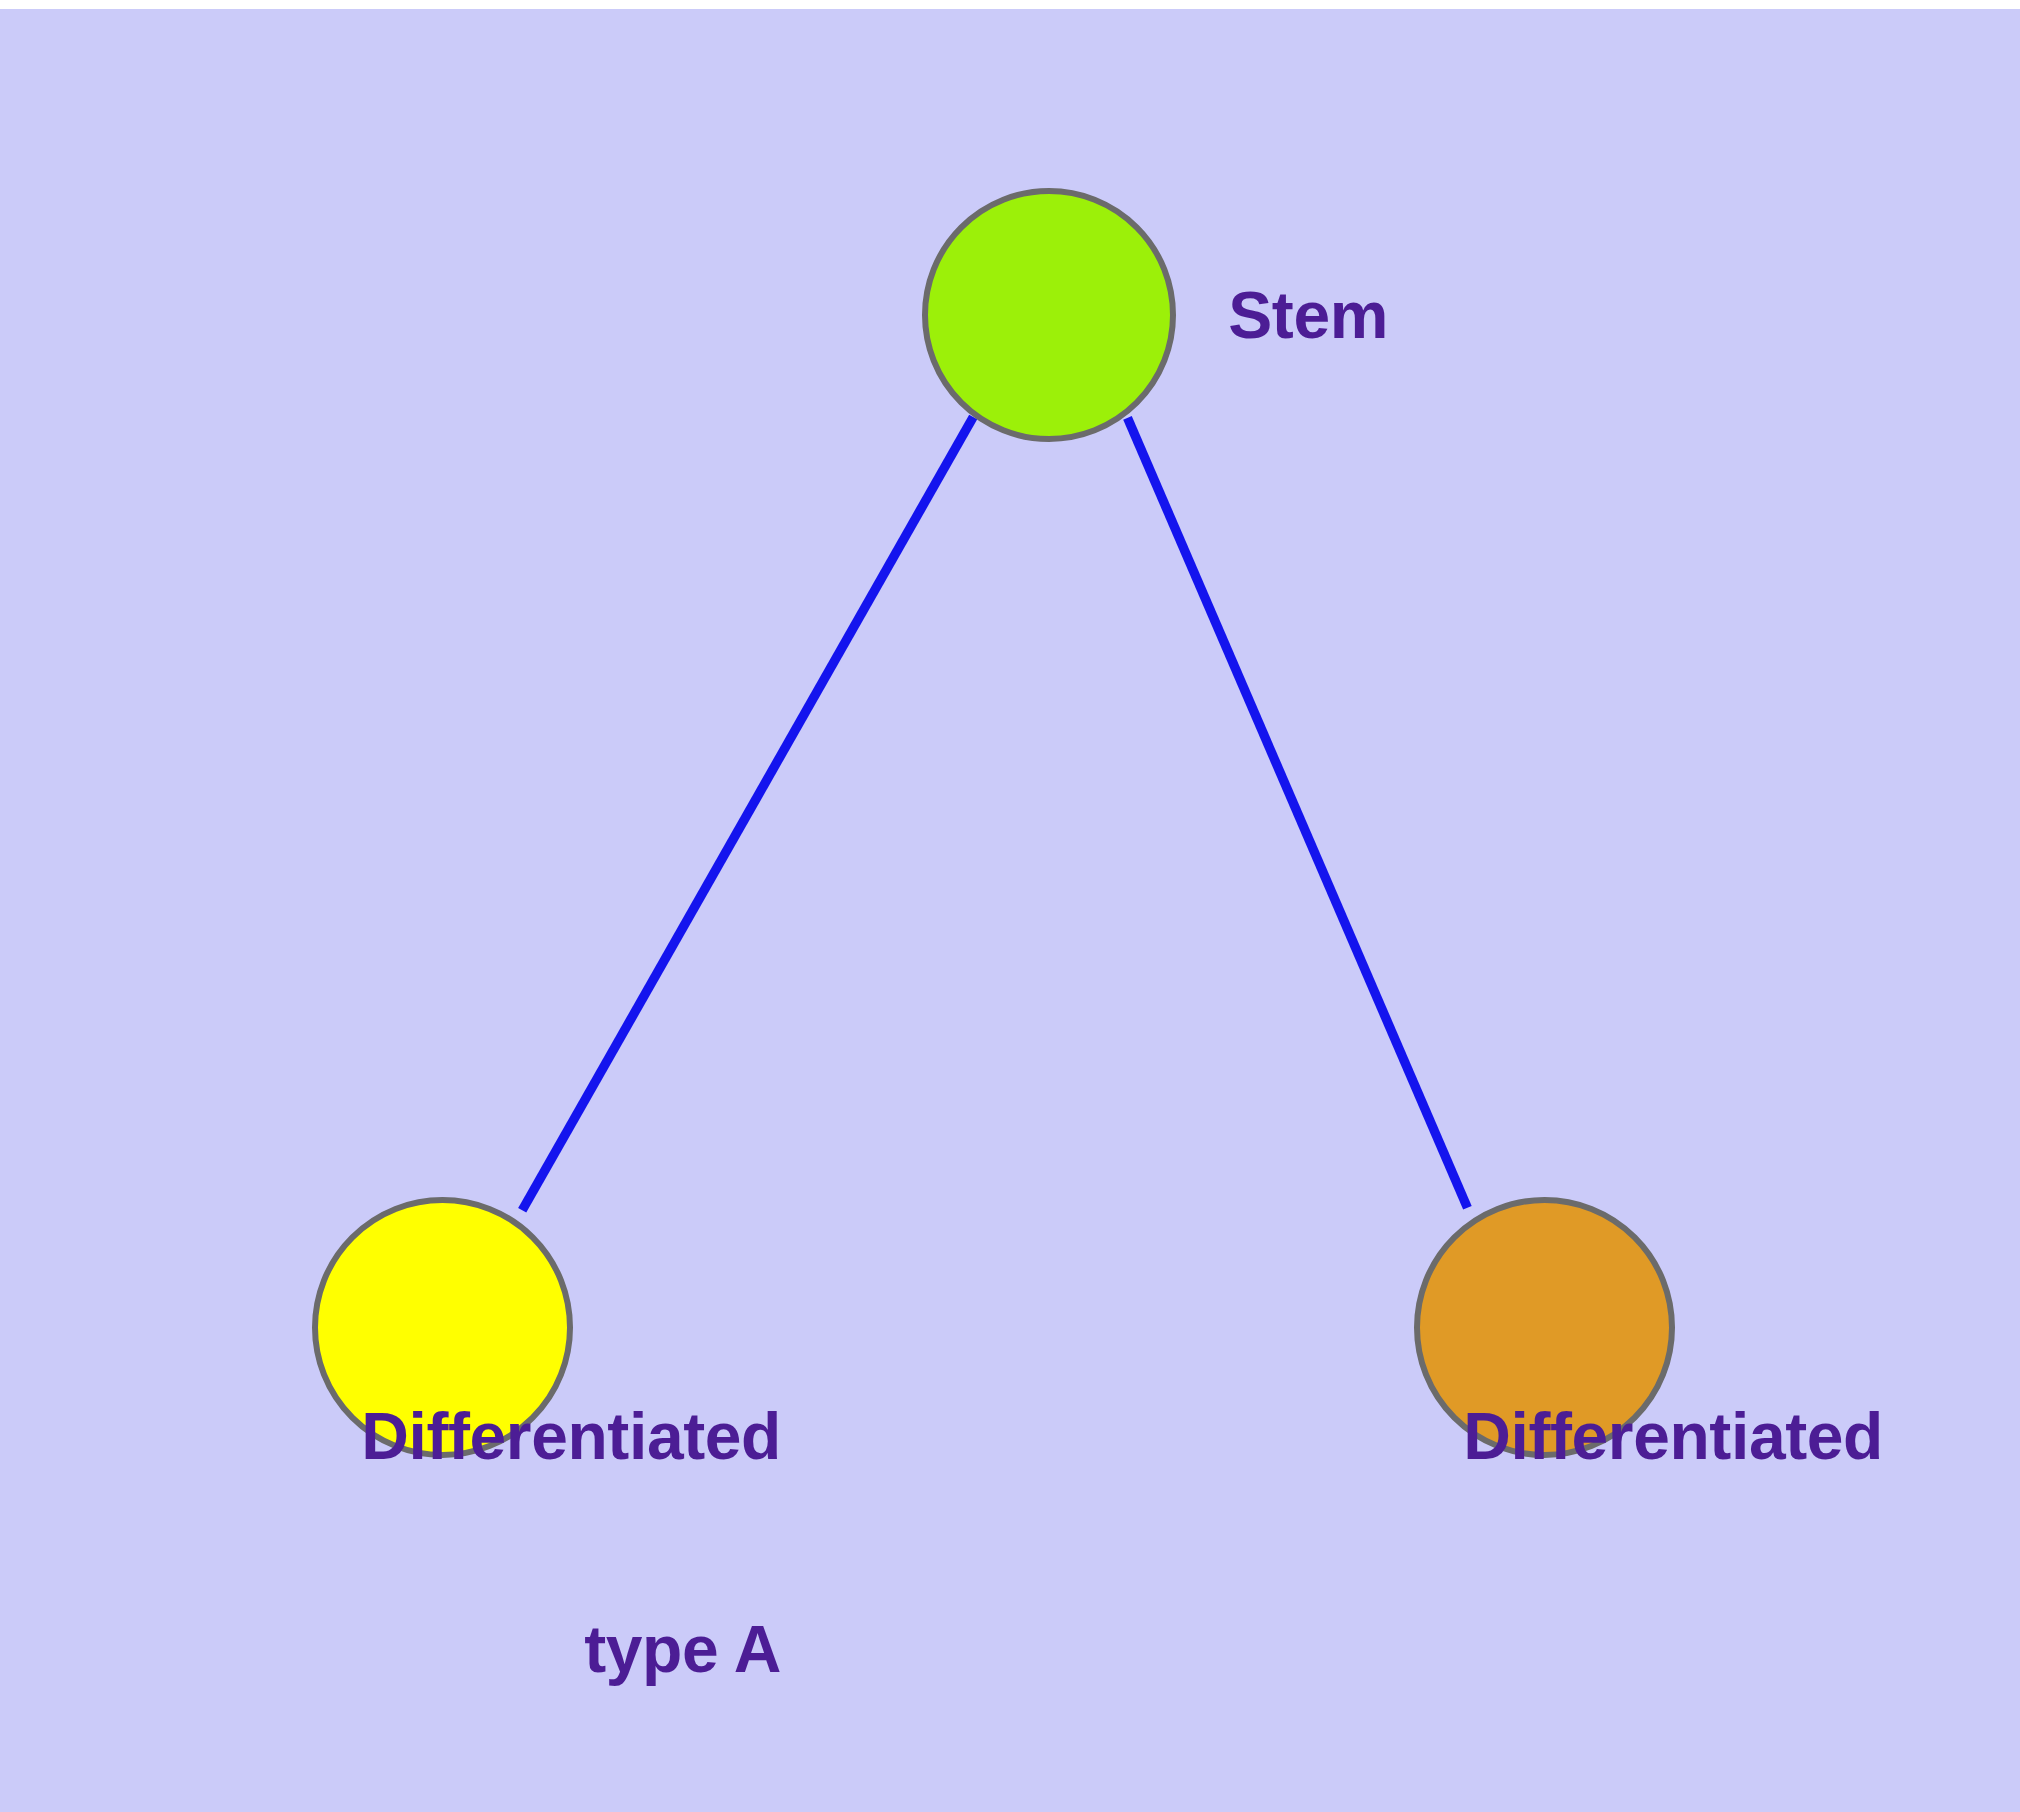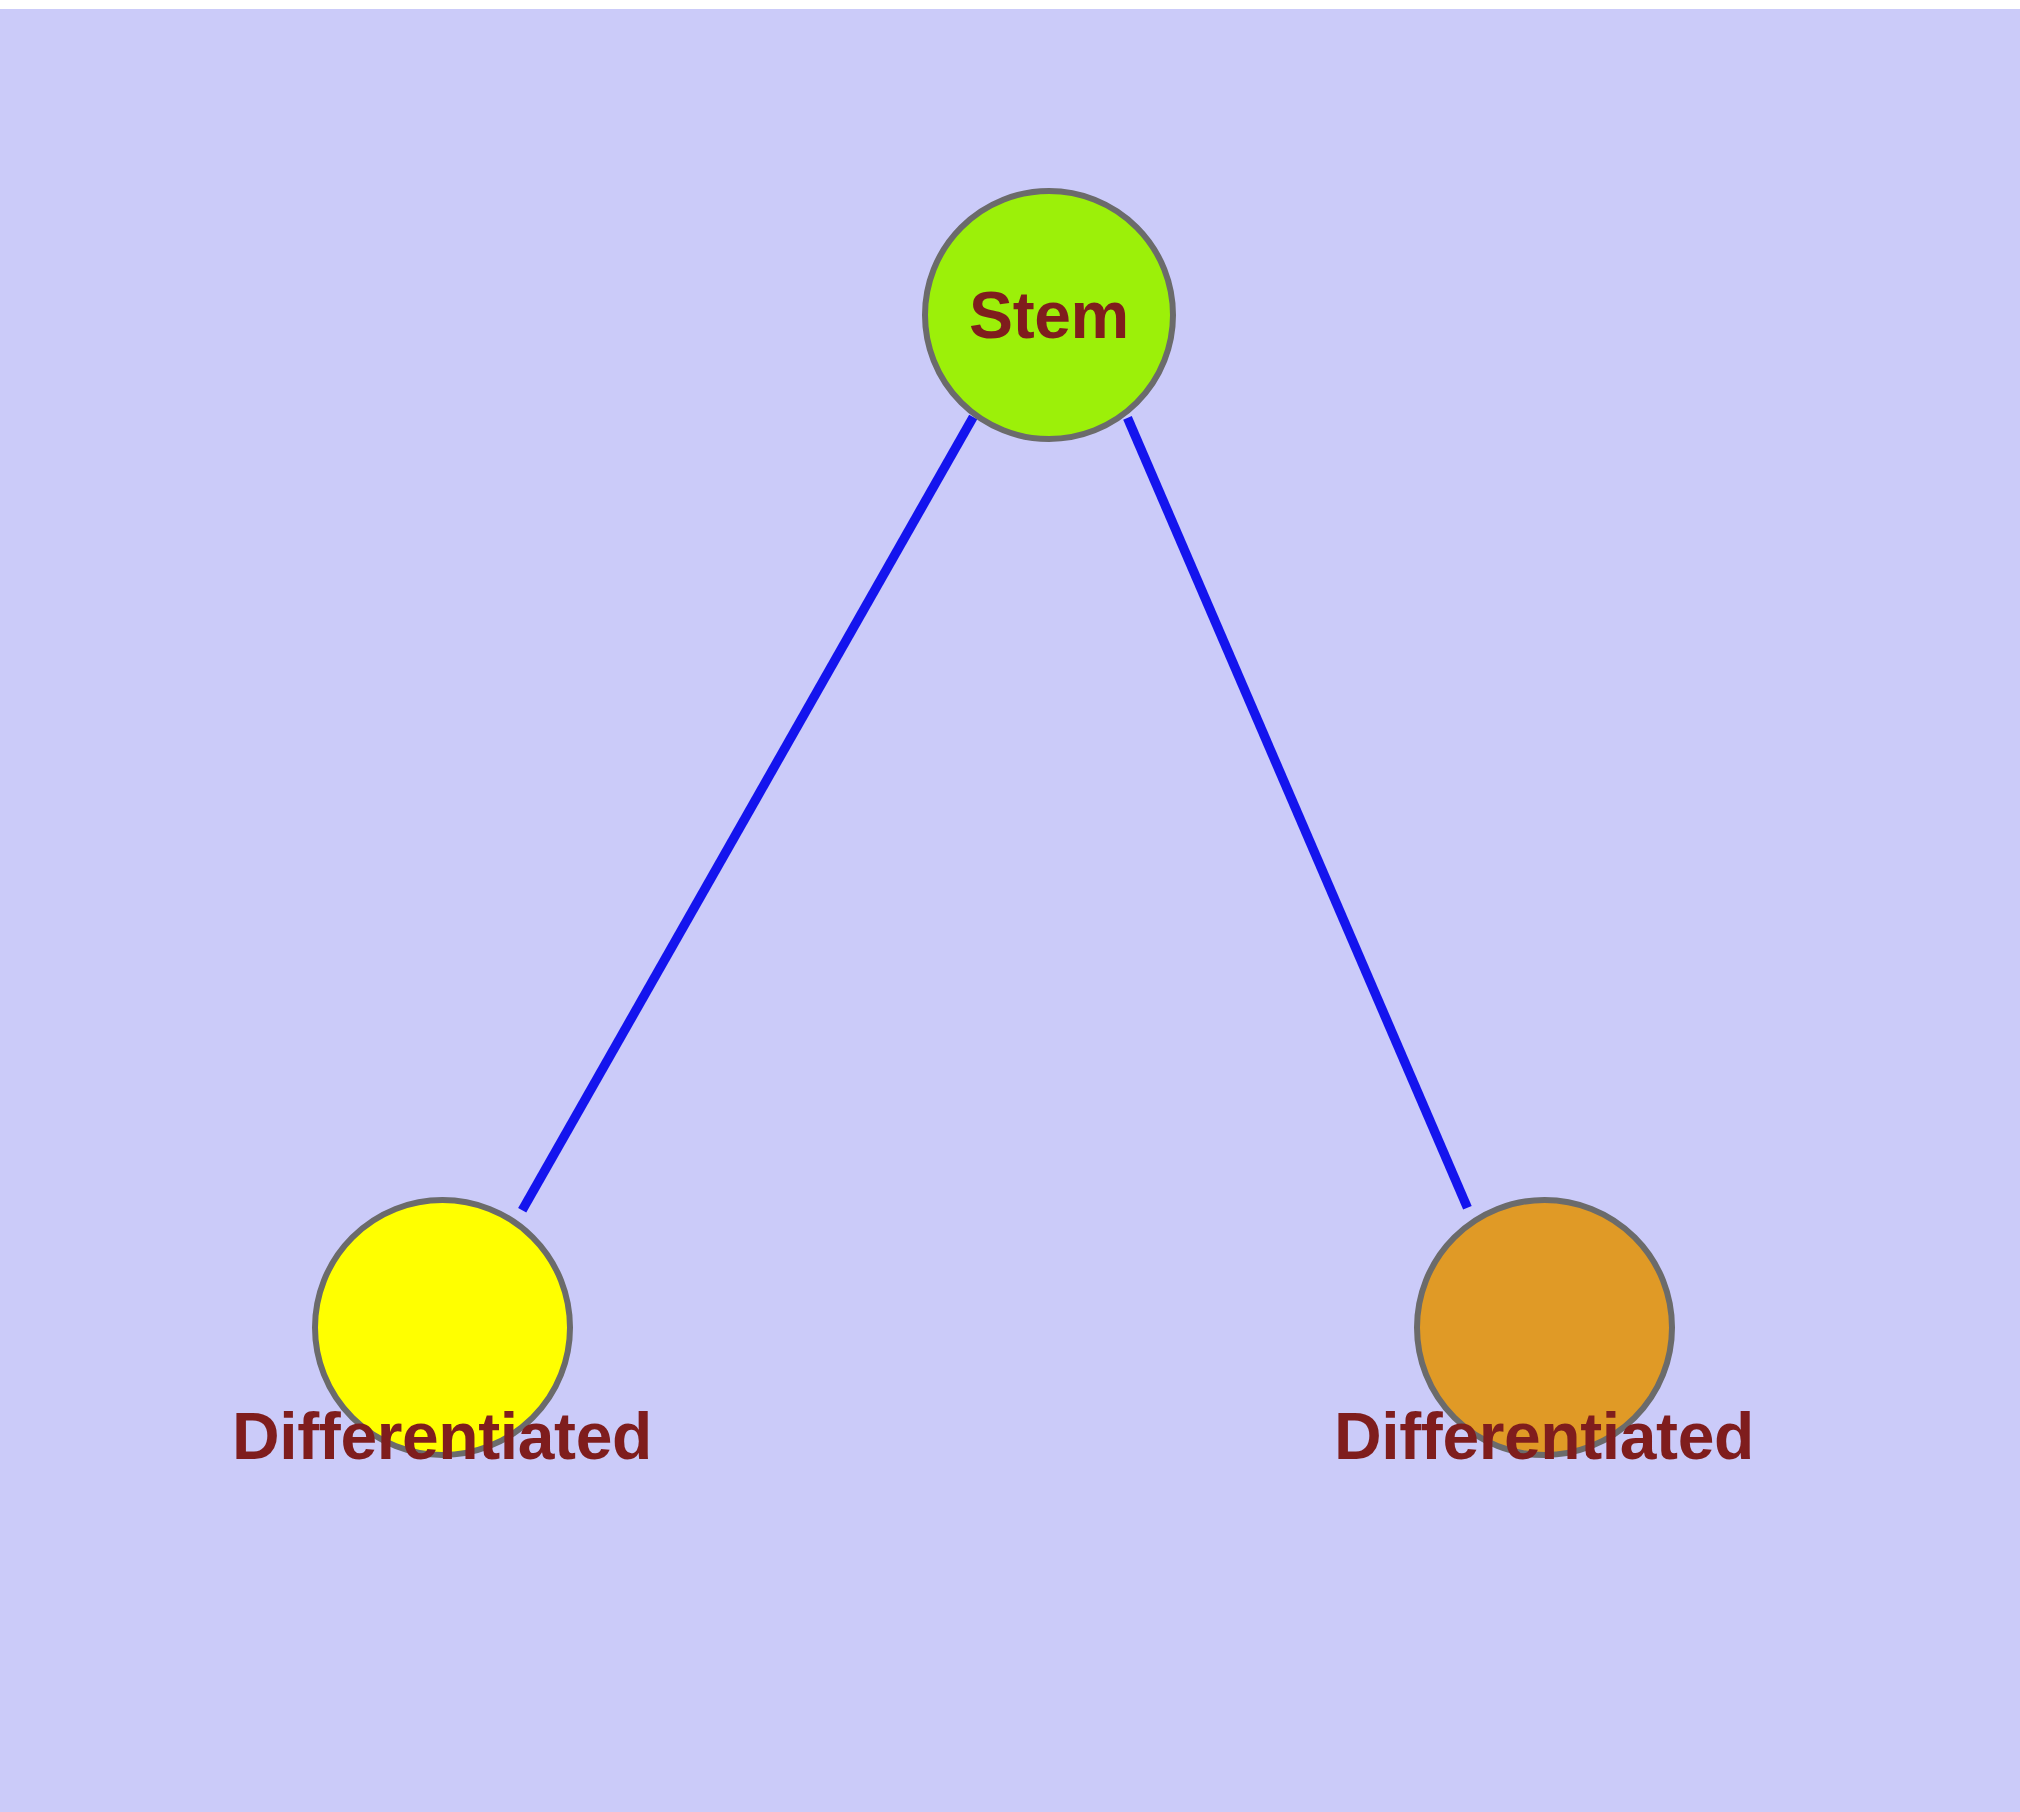--- a/index.html
+++ b/index.html
@@ -32,23 +32,23 @@
     height: 1812px;
   }
   .graph-node {
     position: absolute;
     border-radius: 50%;
     box-sizing: border-box;
     border: 6px solid #6b6b6b;
   }
   .node-label {
     position: absolute;
-    text-align: center;
+    text-align: right;
     font-weight: bold;
-    color: #7f1d1d;
+    color: #4c1d95;
     line-height: 1.08;
     white-space: pre;
     letter-spacing: -0.4px;
     pointer-events: none;
   }
 </style>
 </head>
 <body>
 
 <div id="canvas">
@@ -63,20 +63,21 @@
   <div class="graph-node" style="left:922px; top:188px; width:254px; height:254px; background:#9cf009;"></div>
 
   <div class="graph-node" style="left:312px; top:1197px; width:261px; height:261px; background:#ffff00;"></div>
 
   <div class="graph-node" style="left:1414px; top:1197px; width:261px; height:261px; background:#e09a26;"></div>
 
   <div class="node-label" style="left:710px; top:280px; width:678px; font-size:66px;">Stem</div>
 
   <div class="node-label" style="left:103px; top:1258px; width:678px; font-size:66px;">
     <div>Differentiated</div>
+    <div>type A</div>
   </div>
 
   <div class="node-label" style="left:1205px; top:1258px; width:678px; font-size:66px;">
     <div>Differentiated</div>
   </div>
 
 </div>
 
 
 </body></html>

